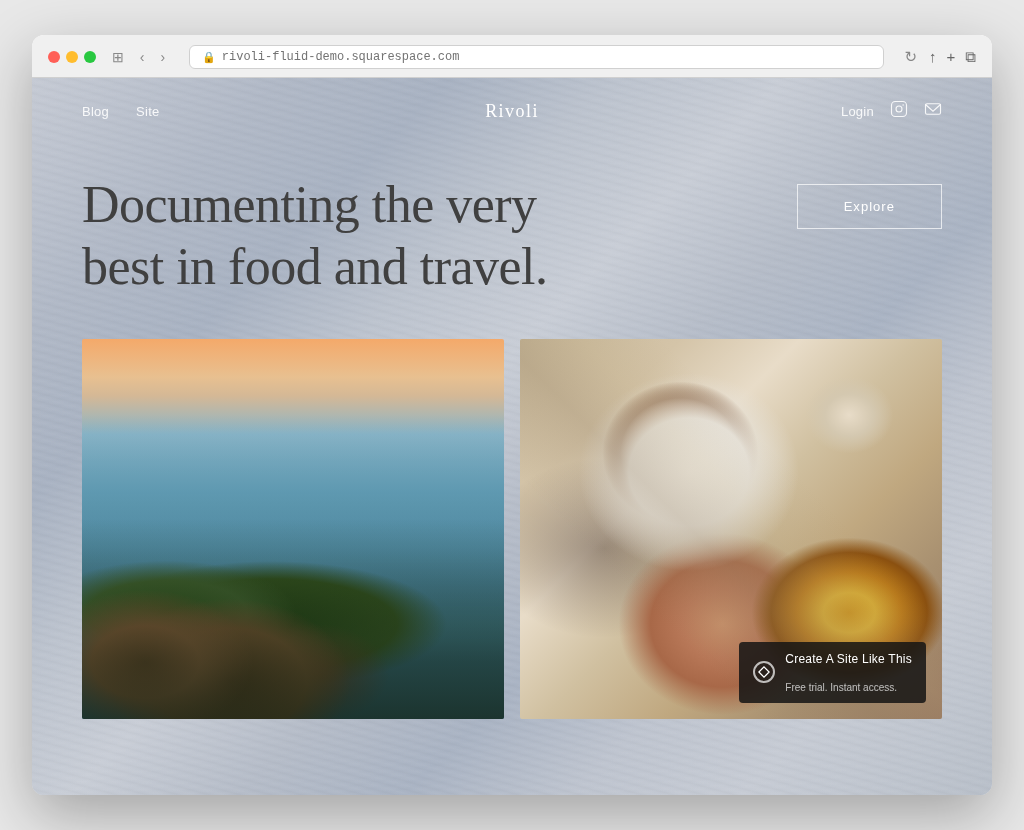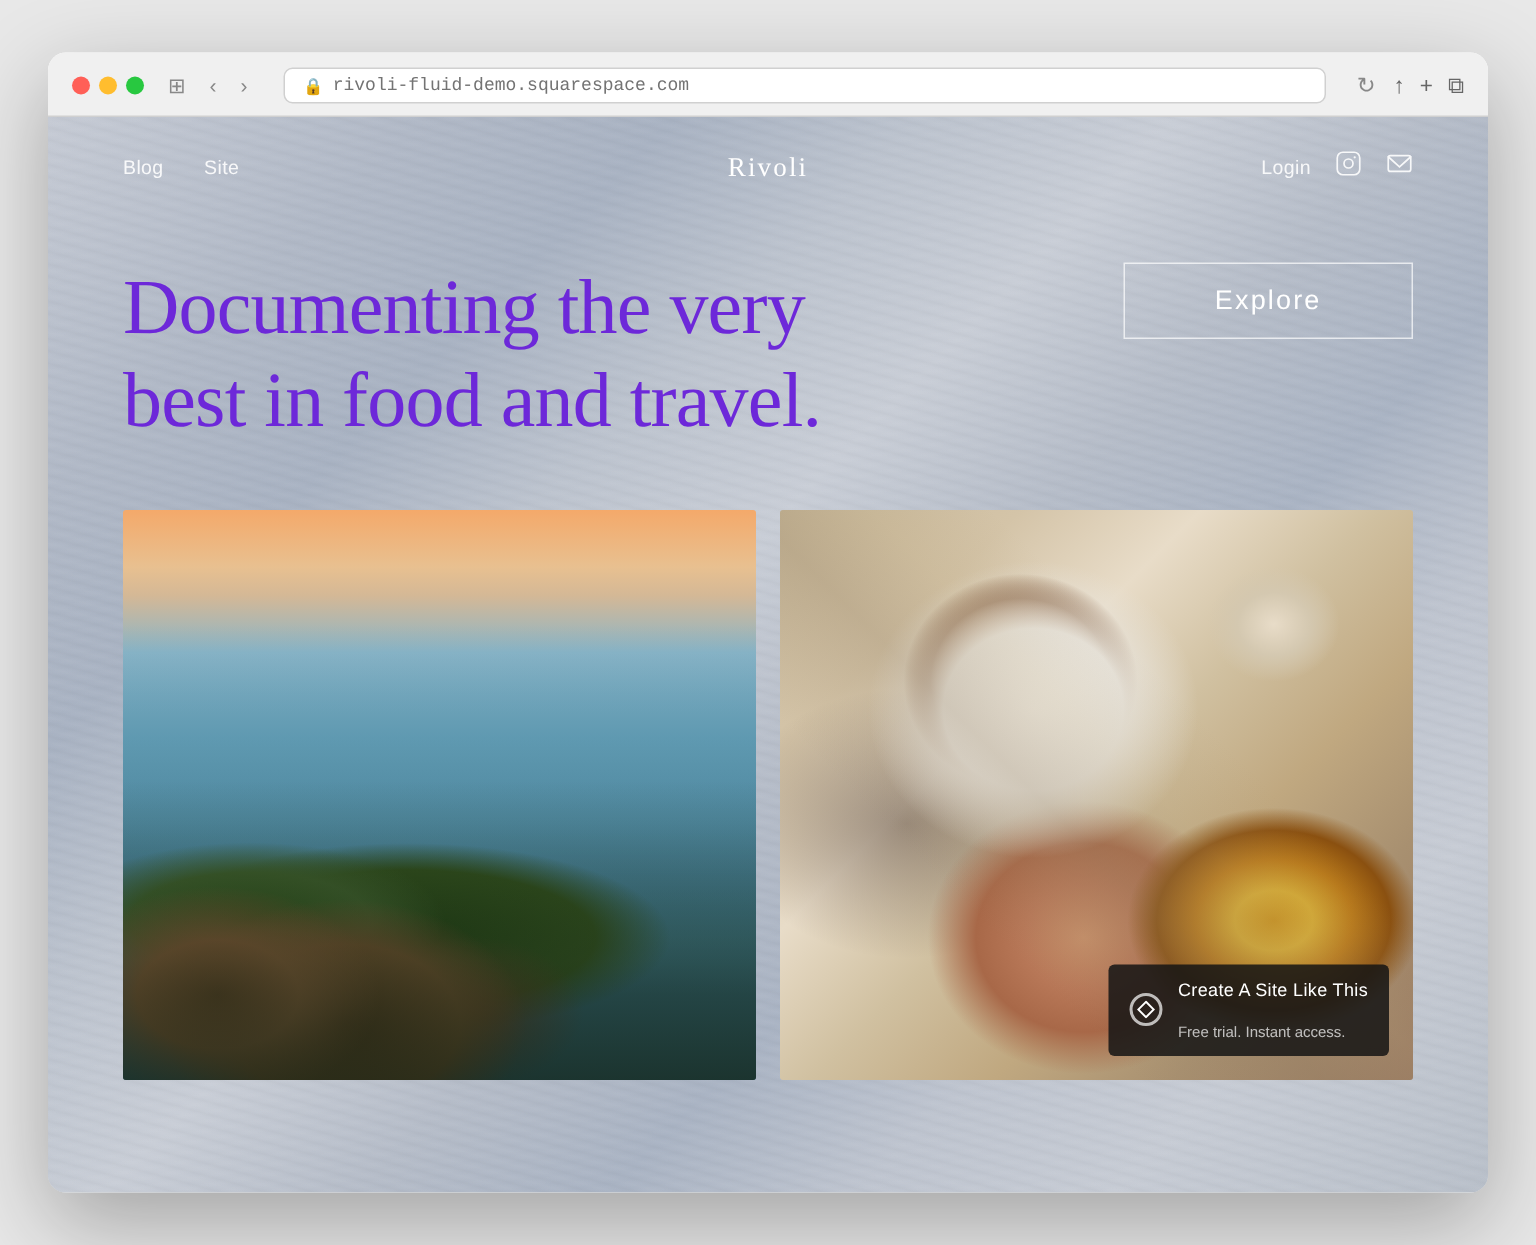--- a/index.html
+++ b/index.html
@@ -197,37 +197,38 @@
     .hero-section {
       position: relative;
       z-index: 10;
       padding: 30px 50px 40px;
       display: flex;
       justify-content: space-between;
       align-items: flex-start;
     }
 
     .hero-title {
-      color: #6d28d9;
+      color: #404040;
       font-family: Georgia, 'Times New Roman', serif;
       font-size: 52px;
       font-weight: 300;
       line-height: 1.2;
       max-width: 480px;
       letter-spacing: -0.01em;
     }
 
     .explore-btn {
       border: 1px solid rgba(255,255,255,0.7);
       background: transparent;
       color: #fff;
-      padding: 14px 60px;
-      font-size: 18px;
+      padding: 14px 46px;
+      font-size: 13px;
       letter-spacing: 0.08em;
       cursor: pointer;
+      margin-top: 10px;
       flex-shrink: 0;
       font-family: -apple-system, sans-serif;
     }
 
     
     .image-grid {
       position: relative;
       z-index: 10;
       display: flex;
       gap: 16px;

